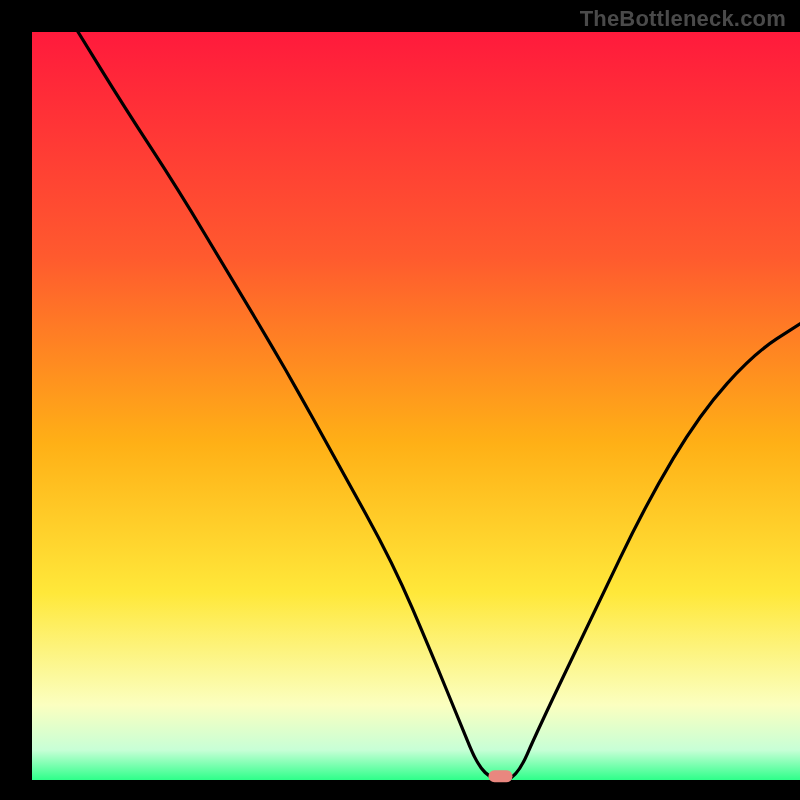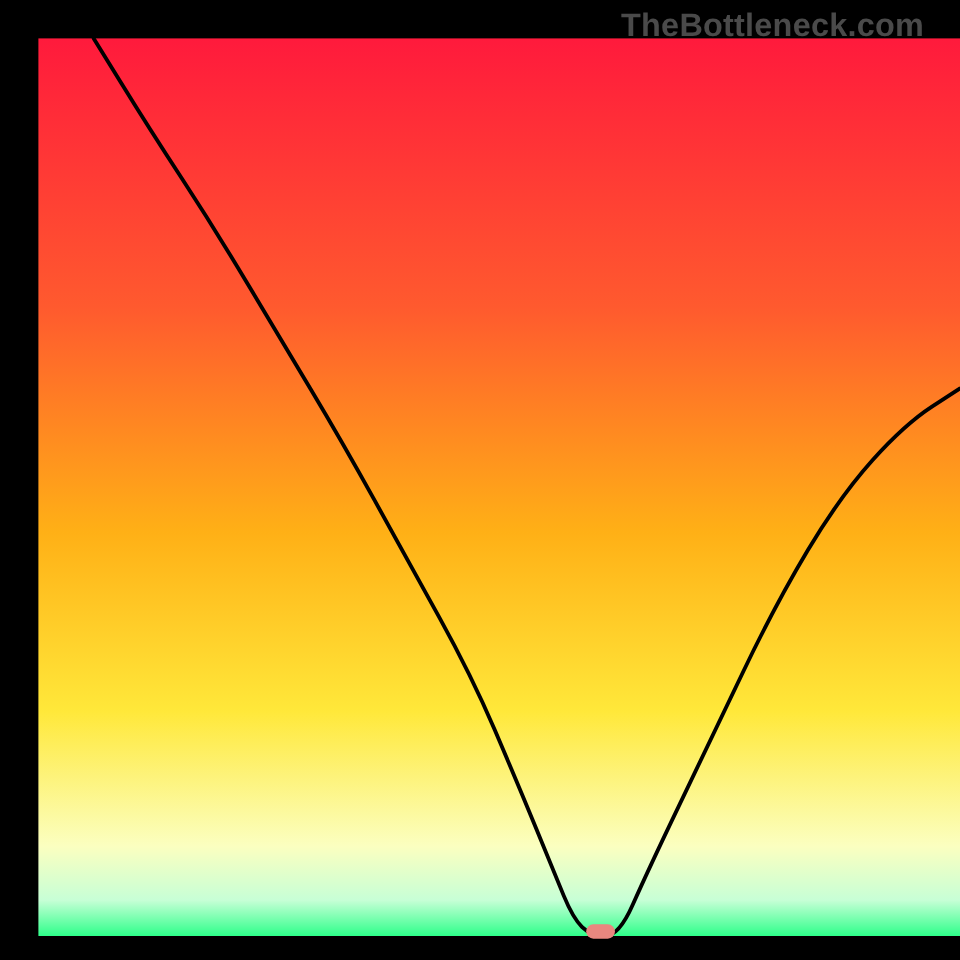--- a/index.html
+++ b/index.html
@@ -12,23 +12,23 @@
     font-family: Arial, Helvetica, sans-serif;
   }
   .stage {
     position: relative;
     width: 800px;
     height: 800px;
   }
   .watermark {
     position: absolute;
     top: 6px;
-    right: 30px;
+    right: 14px;
     color: #4a4a4a;
-    font-size: 27px;
+    font-size: 22px;
     font-weight: 600;
     letter-spacing: 0.2px;
     user-select: none;
   }
   svg {
     position: absolute;
     top: 0;
     left: 0;
   }
 </style>

